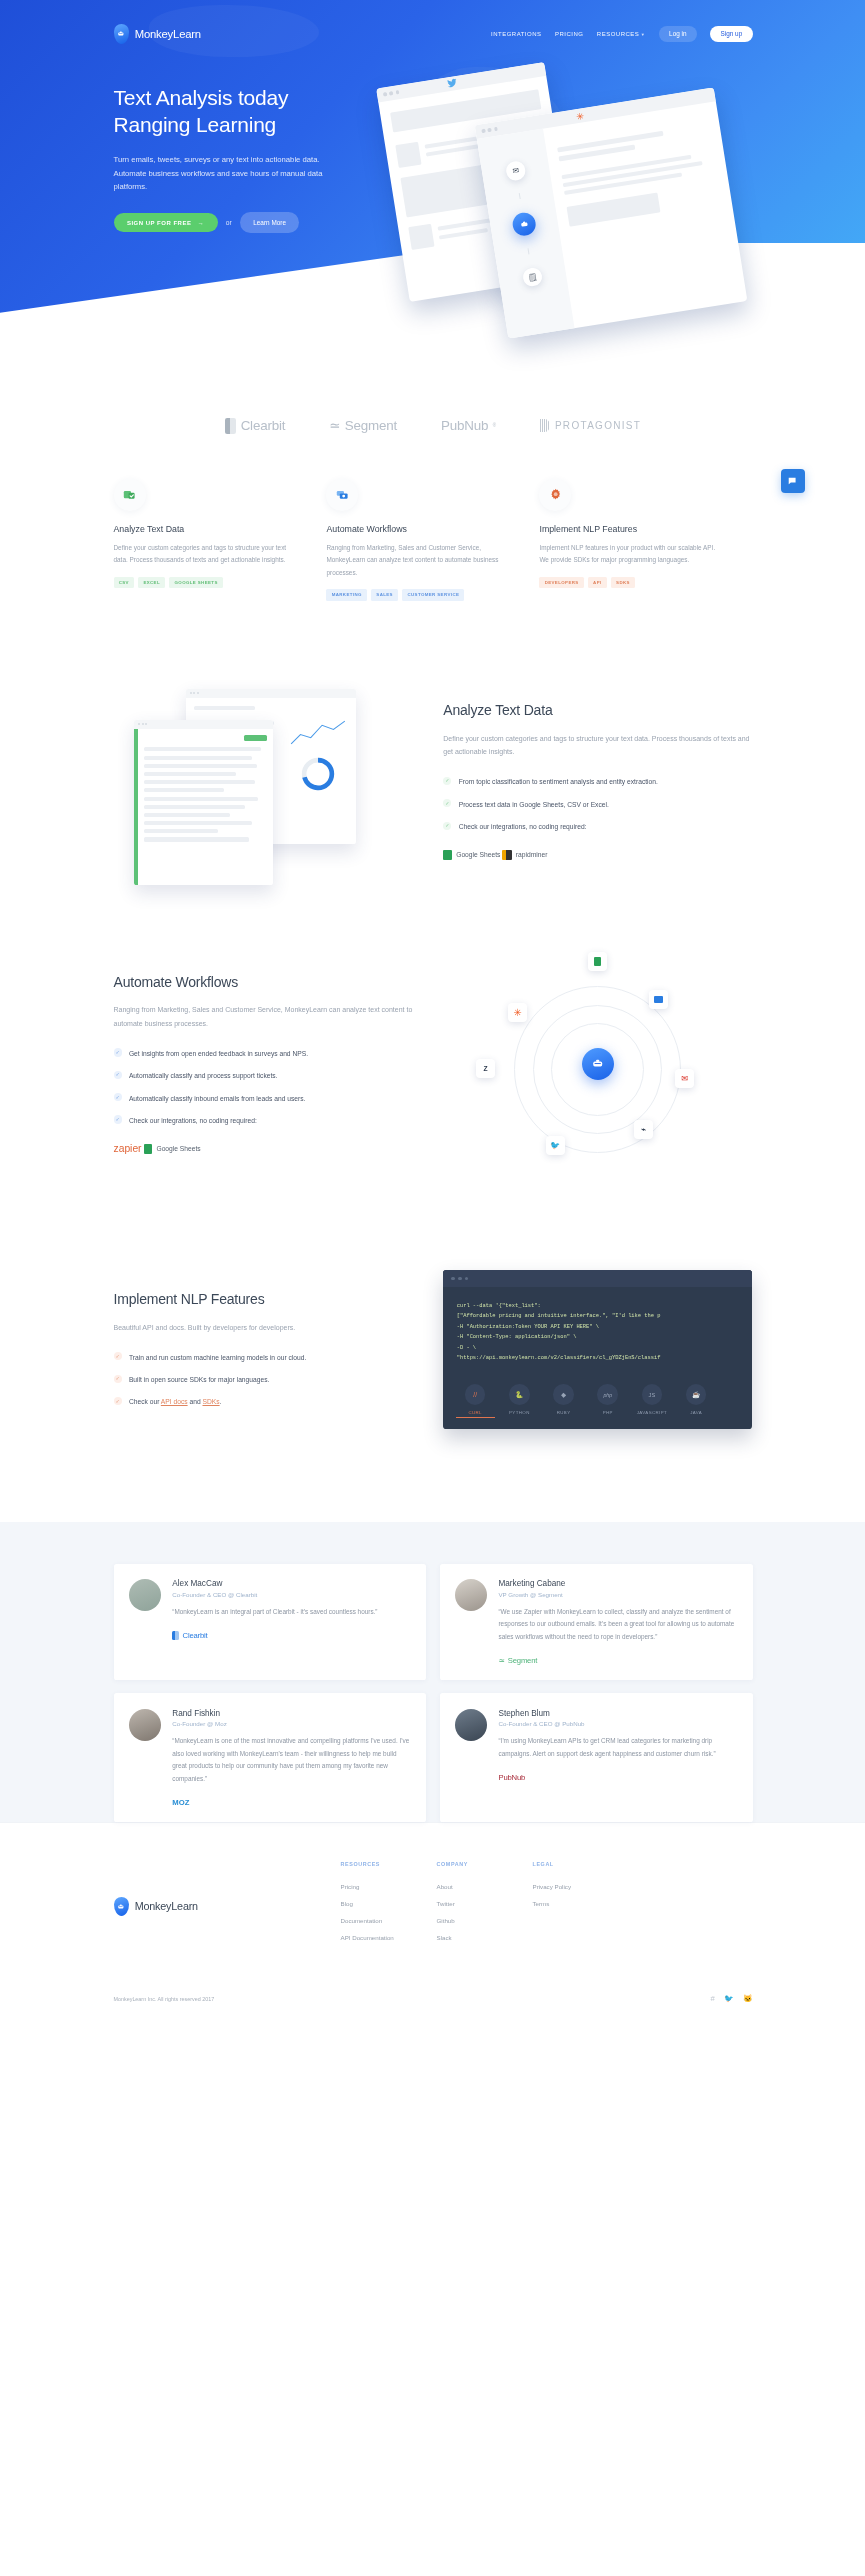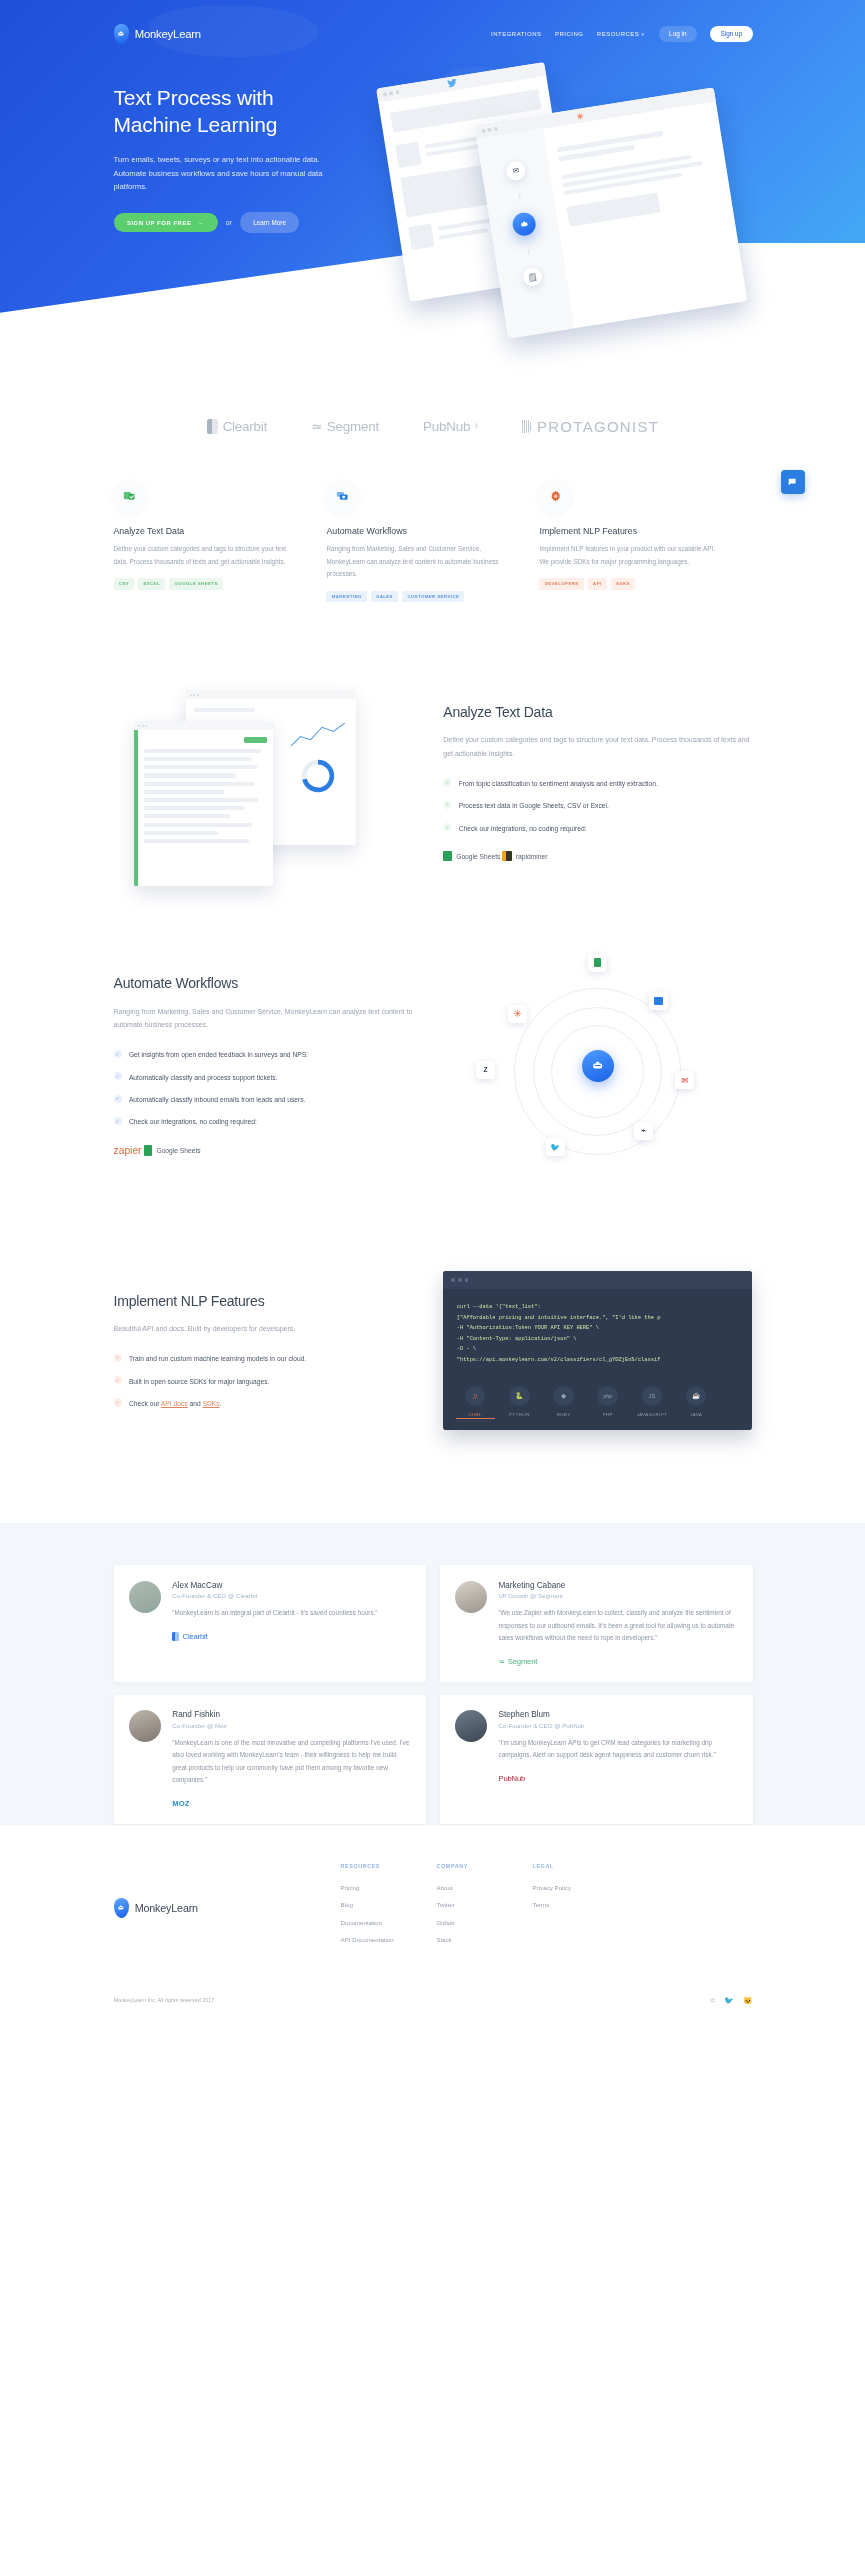--- a/index.html
+++ b/index.html
@@ -89,21 +89,21 @@
   .mk2 { width: 242px; height: 216px; left: 98px; top: 33px; transform: rotate(-9deg); }
   .ph { background:#eceff3; border-radius: 1.5px; }
   .sk-line { height: 4.1px; margin: 4.1px 0; }
 
   
   .logos {
     display:flex; align-items:center; justify-content:center; gap: 44px;
     padding: 42px 0 30px;
   }
   .logo-item { display:flex; align-items:center; gap:4.6px; color:#b7bfc9; font-size: 13.4px; letter-spacing:-0.2px; }
-  .logo-item.small { font-size: 15px; letter-spacing: 1.3px; }
+  .logo-item.small { font-size: 10px; letter-spacing: 1.3px; }
 
   
   .cards { display:flex; gap: 0; padding: 15.5px 0 57px; }
   .card { width: 33.33%; padding-right: 29px; }
   .card-ico {
     width: 32px; height: 32px; border-radius: 50%; background: #fbfcfd;
     box-shadow: 0 1.5px 7.2px rgba(60,80,130,.07);
     display:flex; align-items:center; justify-content:center; margin-bottom: 13.4px;
   }
   .card h3 { font-size: 8.8px; font-weight: 500; color:#3c4858; margin-bottom: 7.2px; }
@@ -243,22 +243,22 @@
         <a class="nav-link">INTEGRATIONS</a>
         <a class="nav-link">PRICING</a>
         <a class="nav-link"><span>RESOURCES</span><span class="chev">▼</span></a>
         <span class="btn-login">Log in</span>
         <span class="btn-signup">Sign up</span>
       </div>
     </nav>
 
     <div class="hero-inner">
       <h1 class="hero-title">
-        <span>Text Process with</span><br>
-        <span>Machine Learning</span>
+        <span>Text Analysis today</span><br>
+        <span>Ranging Learning</span>
       </h1>
       <p class="hero-sub">Turn emails, tweets, surveys or any text into actionable data. Automate business workflows and save hours of manual data platforms.</p>
       <div class="hero-cta">
         <button class="btn-green">
           <span>SIGN UP FOR FREE</span>
           <span>→</span>
         </button>
         <span class="or">or</span>
         <button class="btn-ghost">Learn More</button>
       </div>

